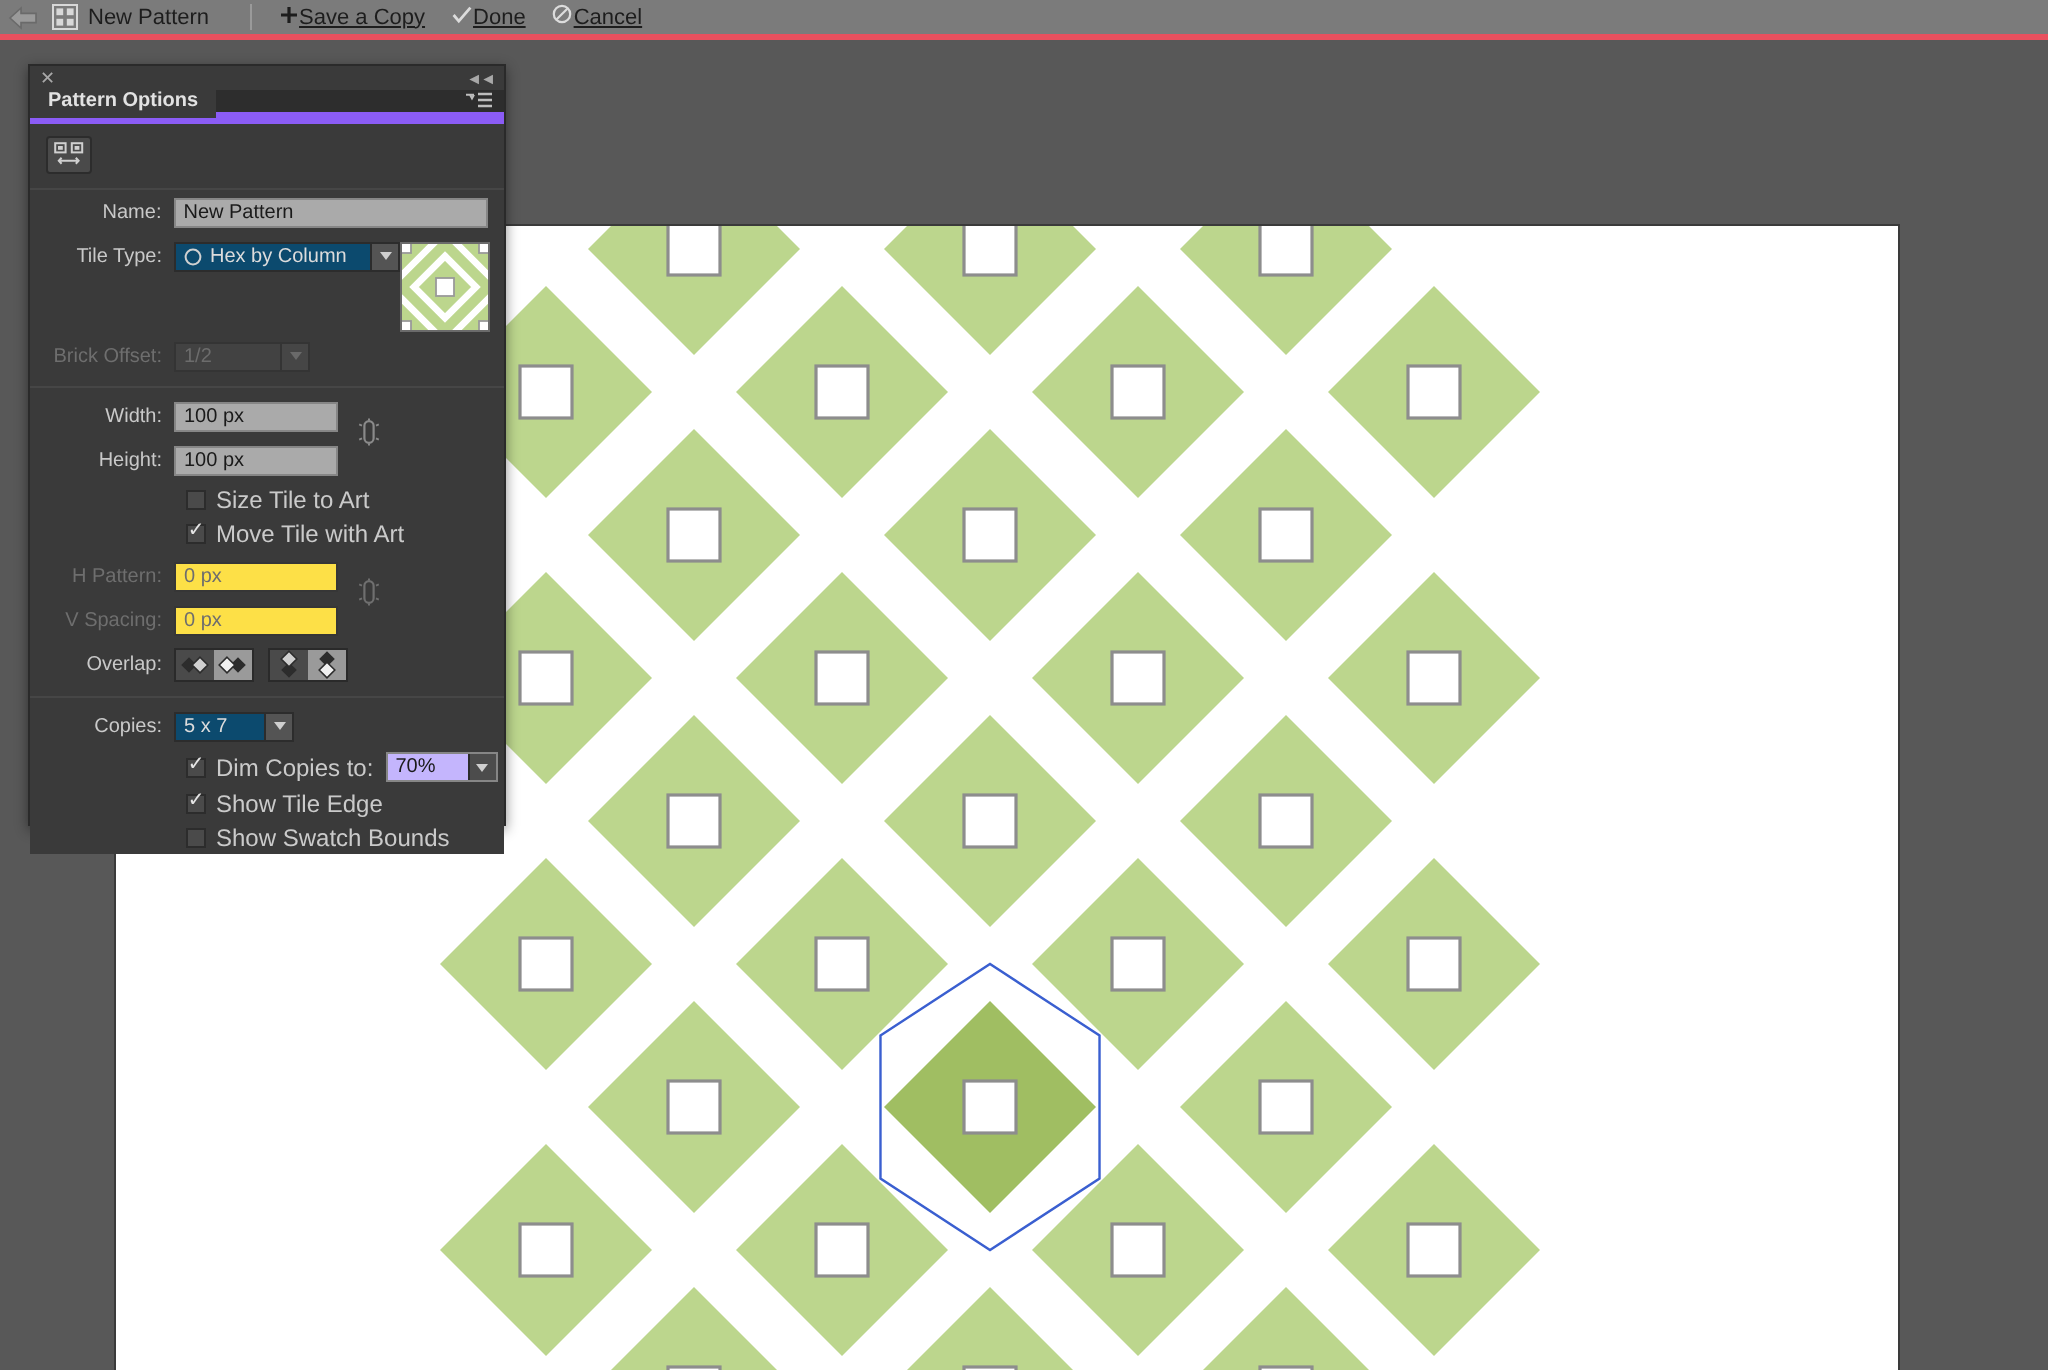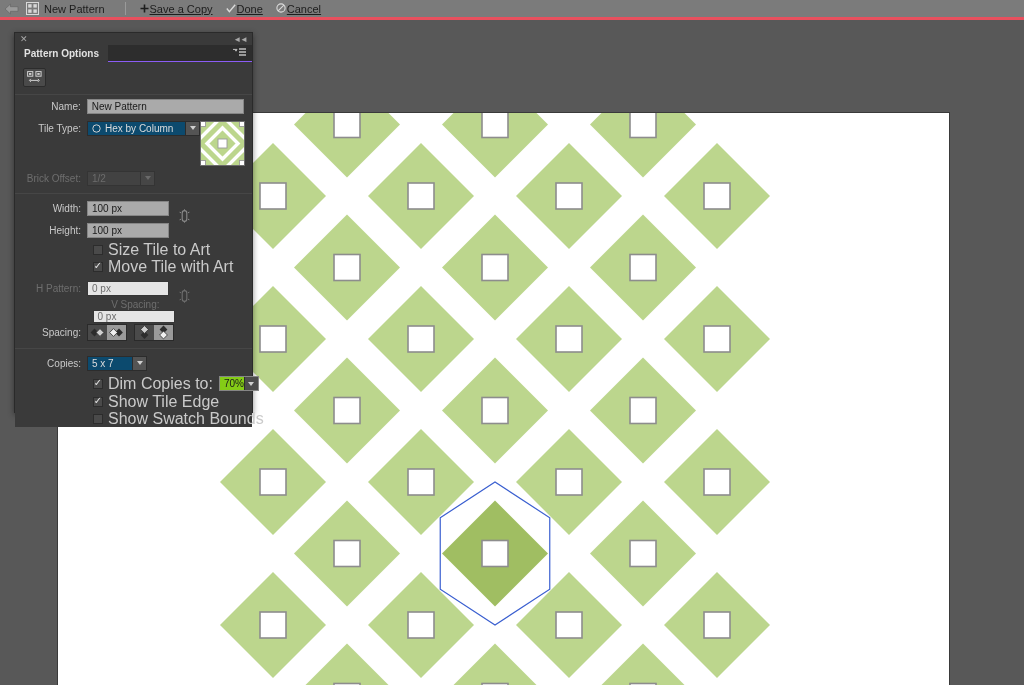--- a/index.html
+++ b/index.html
@@ -77,21 +77,21 @@
     height: 12px; background: #3a3a3a;
     display: flex; align-items: center;
     justify-content: space-between;
     padding: 0 5px;
   }
   .panel-close { font-size: 9px; color: #a8a8a8; cursor: pointer; line-height: 1; }
   .panel-collapse { font-size: 8px; color: #a8a8a8; cursor: pointer; letter-spacing: -1px; }
   .panel-tabrow {
     height: 17px; background: #2d2d2d;
     display: flex; align-items: center;
-    border-bottom: 1px solid #8b5cf6;
+    border-bottom: 6px solid #8b5cf6;
   }
   .panel-tab {
     height: 17px; padding: 0 9px;
     display: flex; align-items: center;
     background: #3a3a3a;
     color: #e2e2e2; font-size: 10px; font-weight: bold;
     cursor: pointer;
   }
   .panel-menu {
     margin-left: auto; margin-right: 6px;
@@ -126,21 +126,21 @@
     background: #aaaaaa;
     border: 1px solid #868686;
     height: 15px;
     color: #1a1a1a;
     font-size: 10px;
     font-family: "Liberation Sans", sans-serif;
     padding: 0 4px;
     display: flex; align-items: center;
     outline: none;
   }
-  .field.dim { background: #e5e5e5; border-color: #363636; color: #6e6e6e; }
+  .field.dim { background: #fde047; border-color: #363636; color: #6e6e6e; }
 
   .combo {
     height: 15px;
     background: #0c4a6e;
     border: 1px solid #2c2c2c;
     display: flex; align-items: center;
     color: #dcdcdc; font-size: 10px;
     cursor: pointer;
     padding-left: 4px;
   }
@@ -172,21 +172,21 @@
 
   .cbrow { display: flex; align-items: center; height: 17px; padding-left: 78px; }
   .cbox {
     width: 10px; height: 10px;
     background: #4a4a4a; border: 1px solid #2c2c2c;
     margin-right: 5px;
     display: flex; align-items: center; justify-content: center;
     cursor: pointer; flex: none;
   }
   .cbox .tick { color: #e6e6e6; font-size: 10px; line-height: 1; margin-top: -1px; }
-  .cblabel { font-size: 16px; color: #cacaca; cursor: pointer; white-space: nowrap; }
+  .cblabel { font-size: 12px; color: #cacaca; cursor: pointer; white-space: nowrap; }
 
   .ovl-group { display: flex; align-items: center; }
   .ovl-pair { display: flex; border: 1px solid #2a2a2a; }
   .ovl-btn {
     width: 19px; height: 15px;
     background: #4a4a4a;
     display: flex; align-items: center; justify-content: center;
     cursor: pointer;
   }
   .ovl-btn.sel { background: #9a9a9a; }
@@ -410,35 +410,35 @@
           <span class="tick">✓</span>
         </span>
         <span class="cblabel">Move Tile with Art</span>
       </div>
 
       <div style="position:relative;">
         <div class="row" style="height:22px;margin-top:2px;">
           <div class="lab dim">H Pattern:</div>
           <div class="field dim" style="width:82px;">0 px</div>
         </div>
-        <div class="row" style="height:22px;flex-direction:column;">
+        <div class="row" style="height:22px;">
           <div class="lab dim">V Spacing:</div>
           <div class="field dim" style="width:82px;">0 px</div>
         </div>
         <div class="chain" style="left:163px; top:11px;">
           <svg width="11" height="14" viewBox="0 0 11 14">
             <rect x="3.2" y="1.6" width="4.6" height="10.8" rx="2.3" fill="none" stroke="#6f6f6f" stroke-width="1.1"></rect>
             <path d="M0.6 3.2 L2 3.8 M0.6 10.8 L2 10.2 M10.4 3.2 L9 3.8 M10.4 10.8 L9 10.2
                      M5.5 0.3 V1.2 M5.5 12.8 V13.7" stroke="#6f6f6f" stroke-width="1"></path>
           </svg>
         </div>
       </div>
 
       <div class="row" style="height:22px;">
-        <div class="lab">Spacing:</div>
+        <div class="lab">Overlap:</div>
         <div class="ovl-group">
           <div class="ovl-pair">
             <div class="ovl-btn">
               <svg width="15" height="9" viewBox="0 0 15 9">
                 <path d="M4.5 0.6 L8.4 4.5 L4.5 8.4 L0.6 4.5 Z" fill="#2c2c2c"></path>
                 <path d="M10 0.6 L13.9 4.5 L10 8.4 L6.1 4.5 Z" fill="#cfcfcf" stroke="#2c2c2c" stroke-width="0.8"></path>
               </svg>
             </div>
             <div class="ovl-btn sel">
               <svg width="15" height="9" viewBox="0 0 15 9">
@@ -475,21 +475,21 @@
               <i class="caret"></i>
             </span>
         </div>
       </div>
 
       <div class="cbrow" style="height:19px;">
         <span class="cbox">
           <span class="tick">✓</span>
         </span>
         <span class="cblabel">Dim Copies to:</span>
-        <span class="combo" style="width:56px;margin-left:6px;background:#84cc16;border-color:#868686;color:#1a1a1a;">
+        <span class="combo" style="width:56px;margin-left:6px;background:#c4b5fd;border-color:#868686;color:#1a1a1a;">
           <span>70%</span>
           <span class="arrowbox" style="background:#4c4c4c;border-left-color:#2c2c2c;">
               <i class="caret"></i>
             </span>
         </span>
       </div>
 
       <div class="cbrow">
         <span class="cbox">
           <span class="tick">✓</span>

